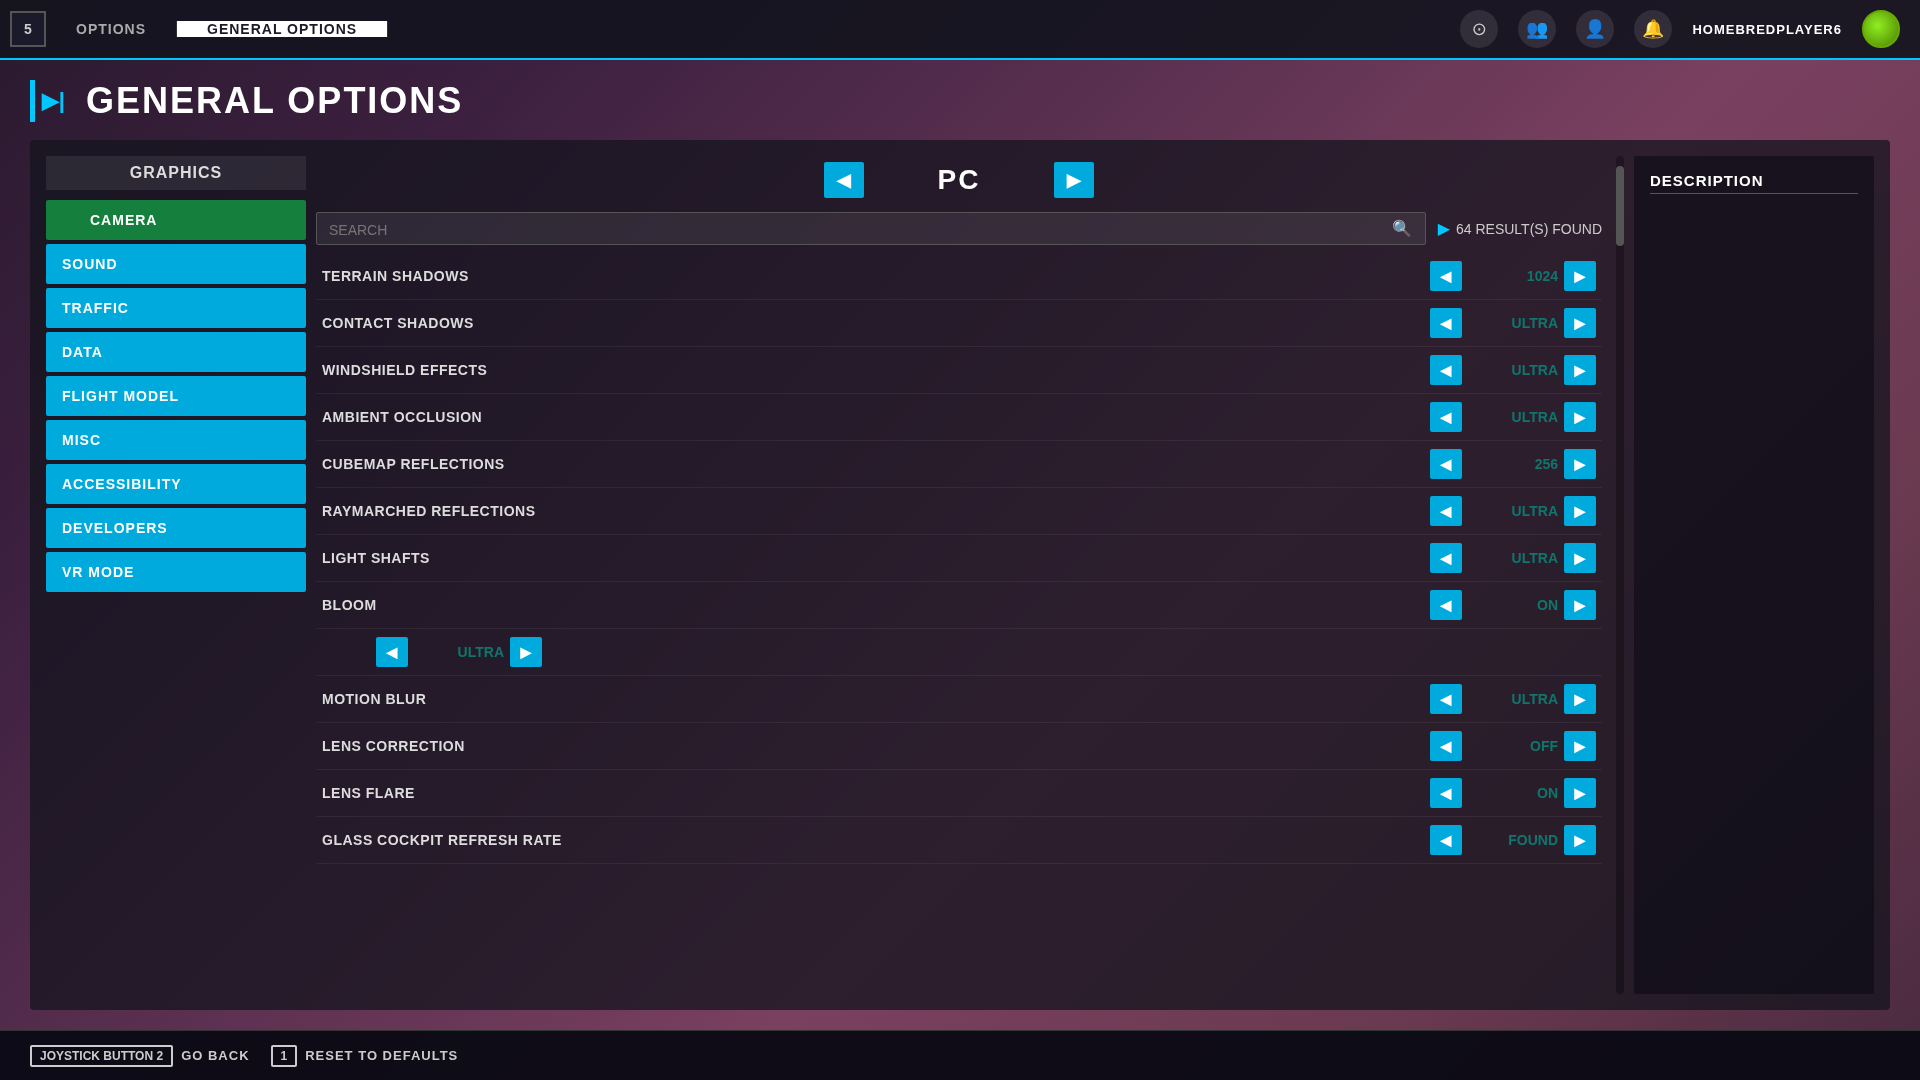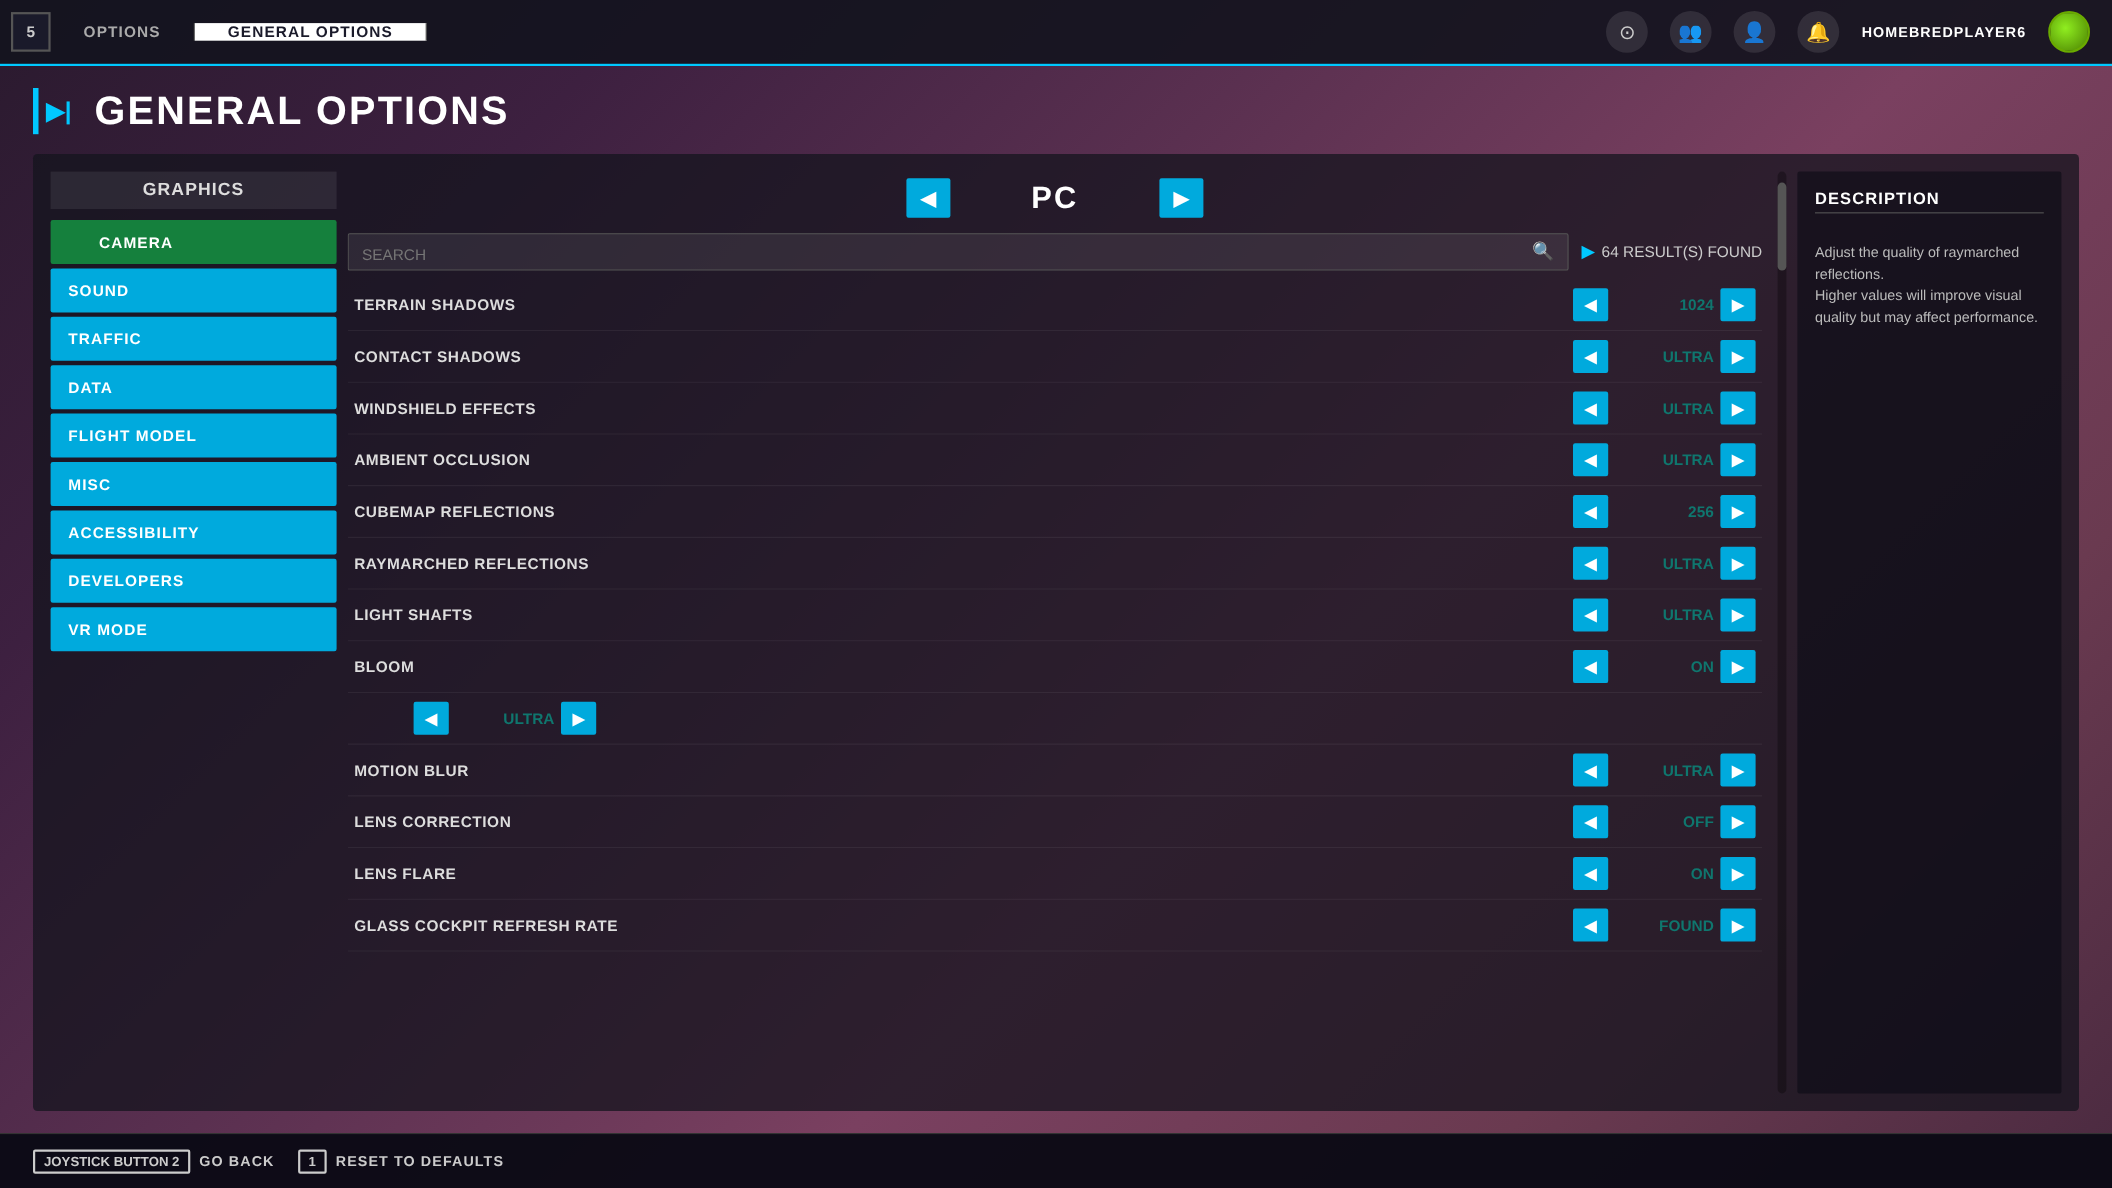--- a/index.html
+++ b/index.html
@@ -436,21 +436,20 @@
     </div>
         </div>
     </div>
 
     <div class="scrollbar-track">
       <div class="scrollbar-thumb"></div>
     </div>
 
     <div class="desc-panel">
       <div class="desc-title">DESCRIPTION</div>
-      <div class="desc-text" id="desc-text">Adjust the quality of raymarched reflections.<br>Higher values will improve visual quality but may affect performance.</div>
     </div>
 
   </div>
 </div>
 
 <div class="bottom-bar">
   <div class="bottom-btn">
     <span class="bottom-btn-key">JOYSTICK BUTTON 2</span>
     <span class="bottom-btn-label">GO BACK</span>
   </div>

